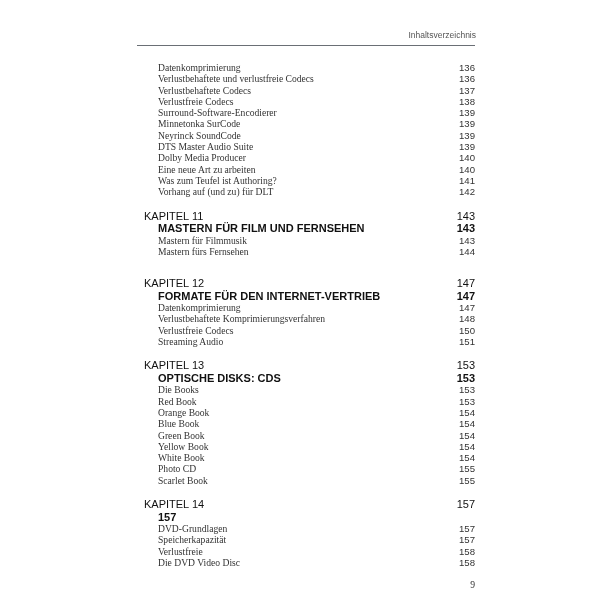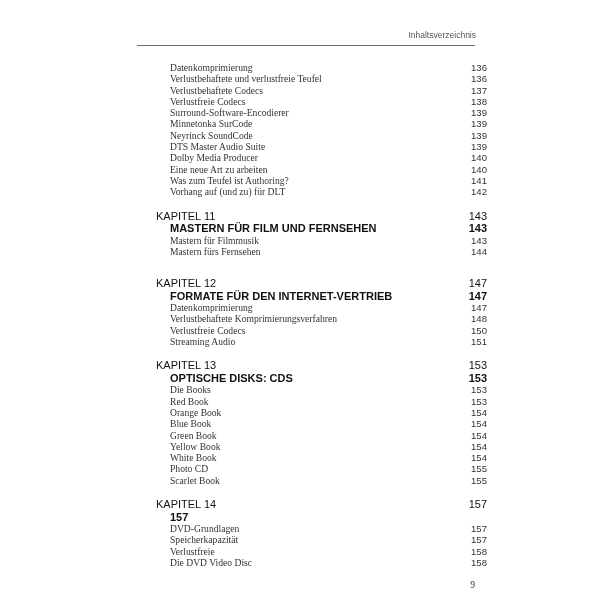--- a/index.html
+++ b/index.html
@@ -5,21 +5,21 @@
   html, body { margin: 0; padding: 0; background: #ffffff; }
   body { width: 600px; height: 600px; position: relative; overflow: hidden; }
   .page { position: absolute; left: 0; top: 0; width: 600px; height: 600px; background: #fff; }
   .running-head {
     position: absolute; left: 386px; top: 30px; width: 90px; text-align: right;
     font-family: "Liberation Sans", sans-serif; font-size: 8.5px; color: #555;
   }
   .head-rule {
     position: absolute; left: 137px; top: 45px; width: 338px; height: 1px; background: #6a6f75;
   }
-  .toc { position: absolute; left: 149px; top: 62px; width: 338px; }
+  .toc { position: absolute; left: 137px; top: 62px; width: 338px; }
   .row { display: flex; justify-content: space-between; align-items: baseline; padding-left: 7px; }
   .entry {
     font-family: "Liberation Serif", serif; font-size: 9.6px; color: #333;
     height: 11.3px; line-height: 11.3px; padding-left: 21px;
   }
   .entry .num { font-family: Liberation Sans, sans-serif; }
   .chapter {
     font-family: "Liberation Sans", sans-serif; font-size: 11px; color: #111;
     height: 12.5px; line-height: 12.5px;
   }
@@ -46,21 +46,21 @@
   <div class="head-rule"></div>
 
   <div class="toc">
 
     <div>
       <div class="row entry">
           <span>Datenkomprimierung</span>
           <span class="num">136</span>
         </div>
       <div class="row entry">
-          <span>Verlustbehaftete und verlustfreie Teufel</span>
+          <span>Verlustbehaftete und verlustfreie Codecs</span>
           <span class="num">136</span>
         </div>
       <div class="row entry">
           <span>Verlustbehaftete Codecs</span>
           <span class="num">137</span>
         </div>
       <div class="row entry">
           <span>Verlustfreie Codecs</span>
           <span class="num">138</span>
         </div>

